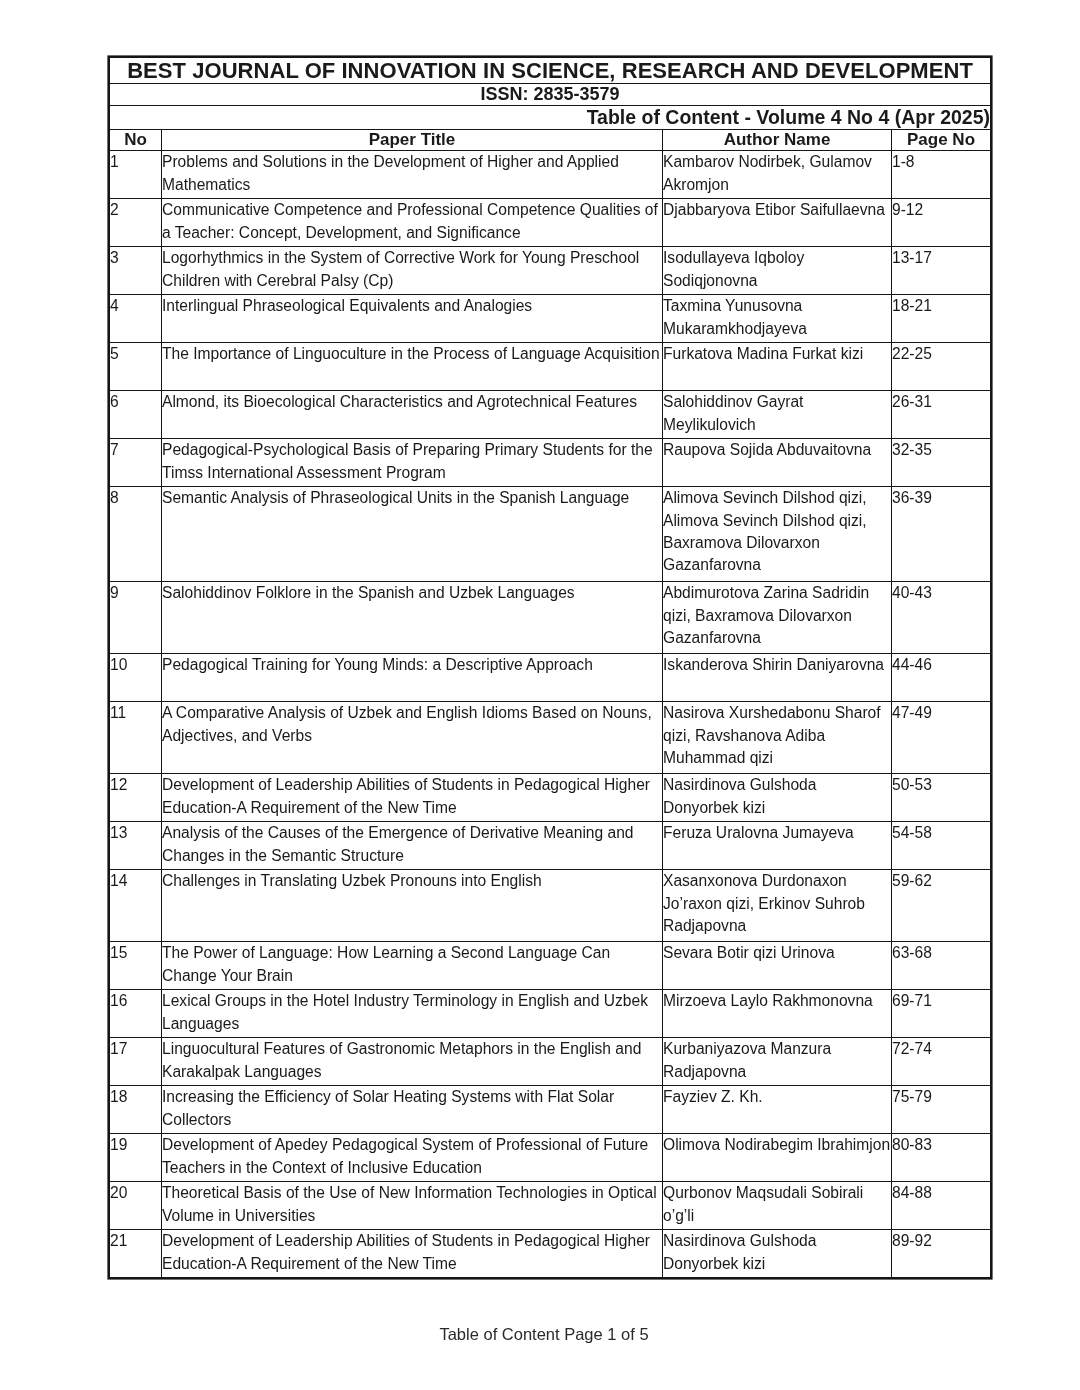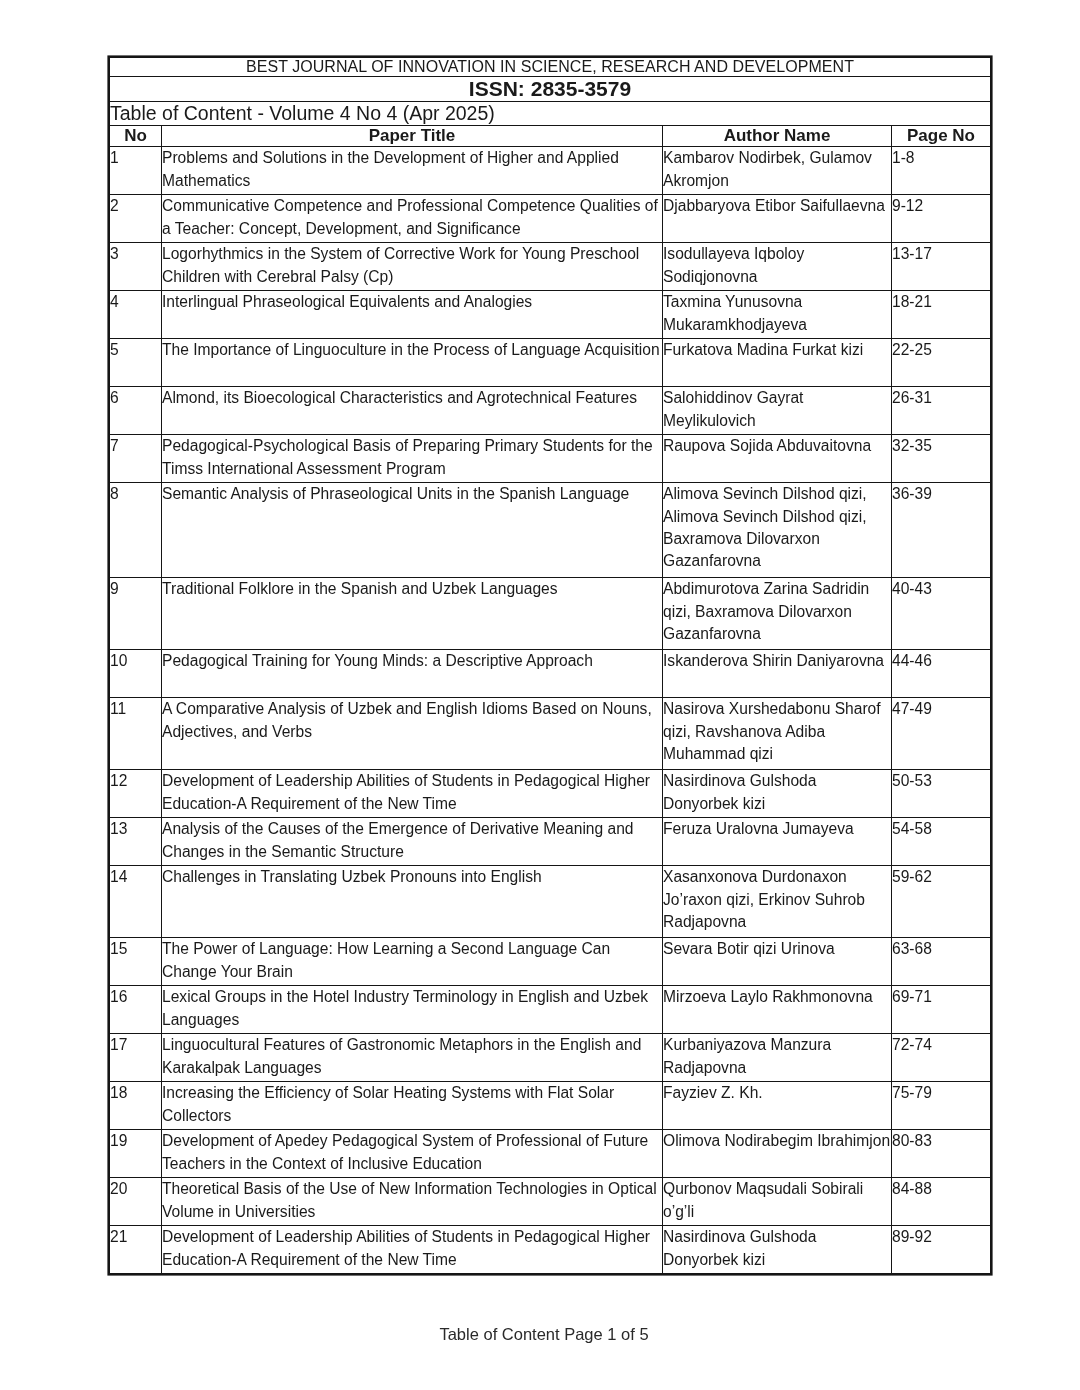--- a/index.html
+++ b/index.html
@@ -43,37 +43,37 @@
   }
 
   
   .toc-table {
     outline: none;
     box-shadow: 0 0 0 1.6px #151515;
   }
 
   .banner-cell {
     text-align: center;
-    font-weight: normal;
-    font-size: 16px;
+    font-weight: bold;
+    font-size: 22px;
     letter-spacing: 0.05px;
     padding: 12px 8px 13px 8px;
     vertical-align: middle;
     line-height: 1.15;
   }
   .banner-issn {
     text-align: center;
     font-weight: bold;
-    font-size: 21px;
+    font-size: 18px;
     padding: 11px 8px 11px 8px;
     vertical-align: middle;
   }
   .banner-vol {
-    text-align: left;
-    font-weight: normal;
+    text-align: right;
+    font-weight: bold;
     font-size: 19.5px;
     padding: 11px 8px 12px 8px;
     vertical-align: middle;
     margin-left: 48px;
   }
 
   .col-head {
     text-align: center;
     font-weight: bold;
     font-size: 17px;
@@ -187,21 +187,21 @@
           <td class="cell cell-page">32-35</td>
         </tr>
         <tr style="height: 95px;">
           <td class="cell cell-no">8</td>
           <td class="cell cell-title">Semantic Analysis of Phraseological Units in the Spanish Language</td>
           <td class="cell cell-author">Alimova Sevinch Dilshod qizi, Alimova Sevinch Dilshod qizi, Baxramova Dilovarxon Gazanfarovna</td>
           <td class="cell cell-page">36-39</td>
         </tr>
         <tr style="height: 72px;">
           <td class="cell cell-no">9</td>
-          <td class="cell cell-title">Traditional Folklore in the Spanish and Uzbek Languages</td>
+          <td class="cell cell-title">Salohiddinov Folklore in the Spanish and Uzbek Languages</td>
           <td class="cell cell-author">Abdimurotova Zarina Sadridin qizi, Baxramova Dilovarxon Gazanfarovna</td>
           <td class="cell cell-page">40-43</td>
         </tr>
         <tr style="height: 48px;">
           <td class="cell cell-no">10</td>
           <td class="cell cell-title">Pedagogical Training for Young Minds: a Descriptive Approach</td>
           <td class="cell cell-author">Iskanderova Shirin Daniyarovna</td>
           <td class="cell cell-page">44-46</td>
         </tr>
         <tr style="height: 72px;">

